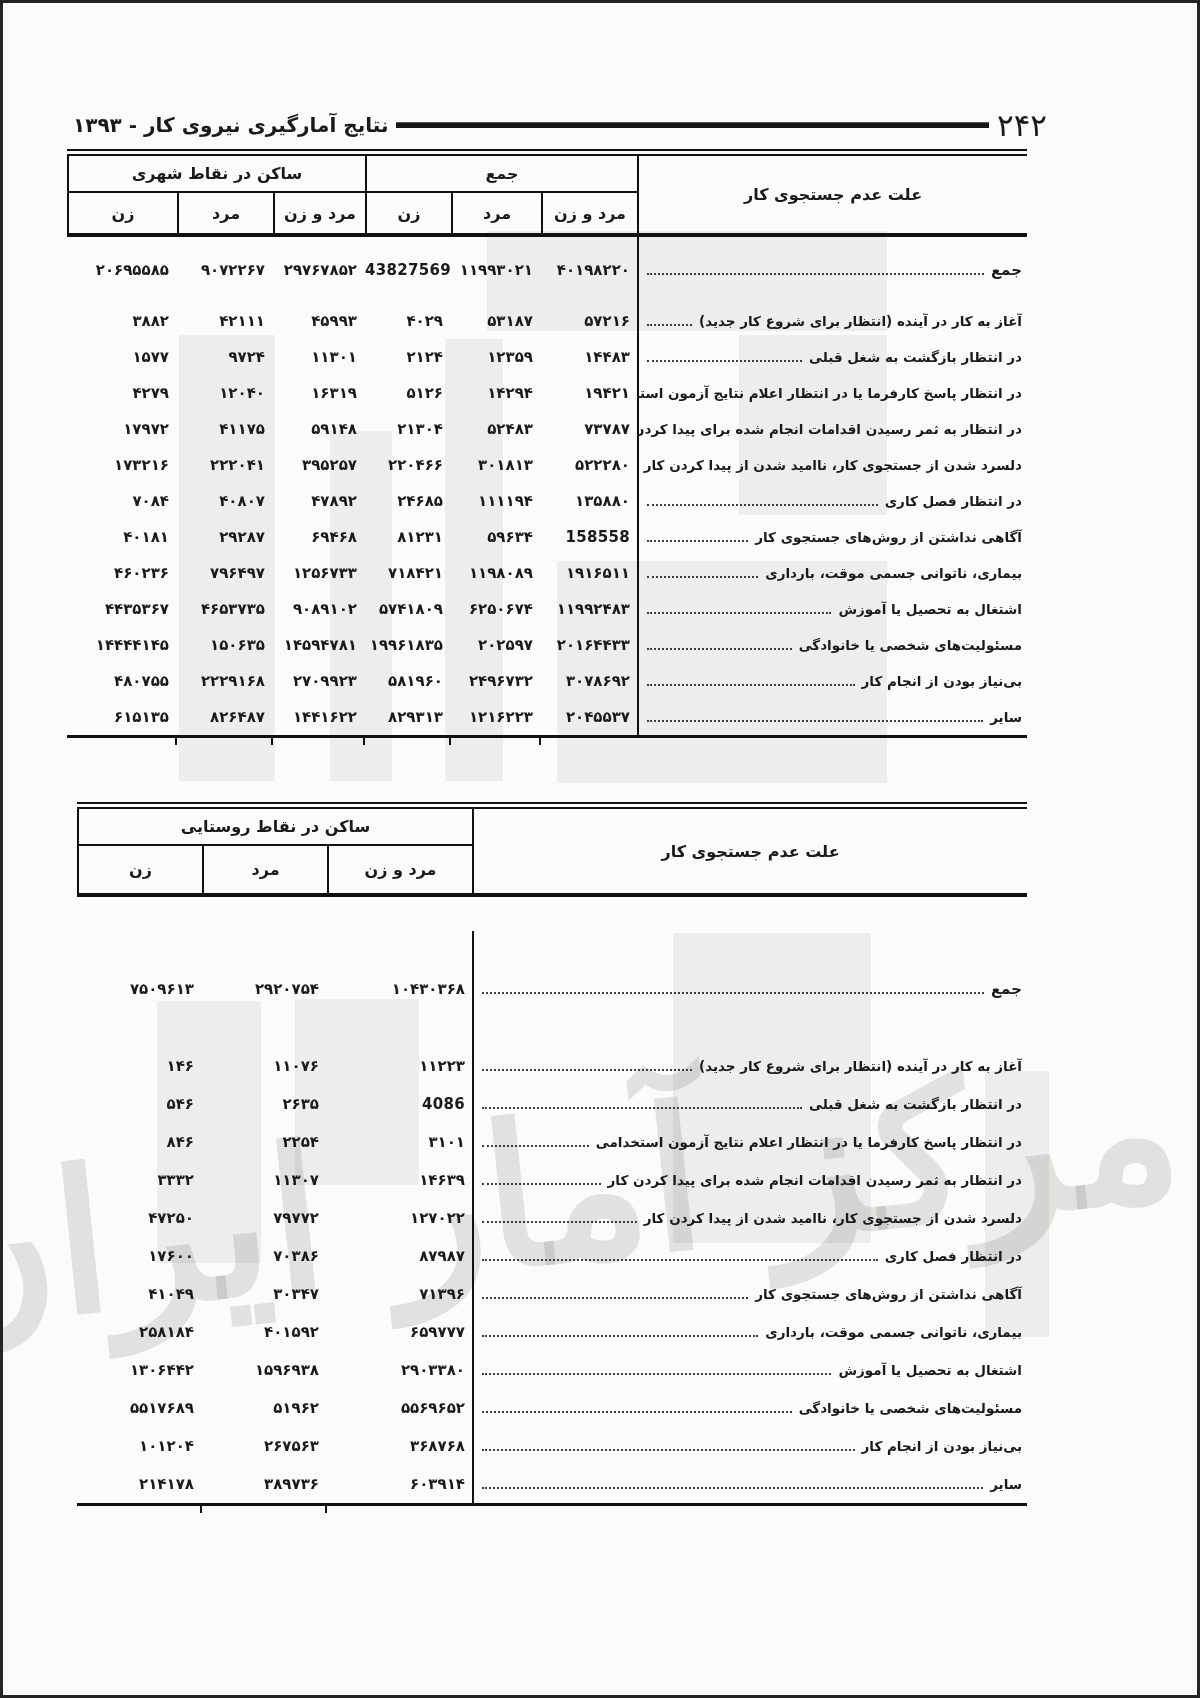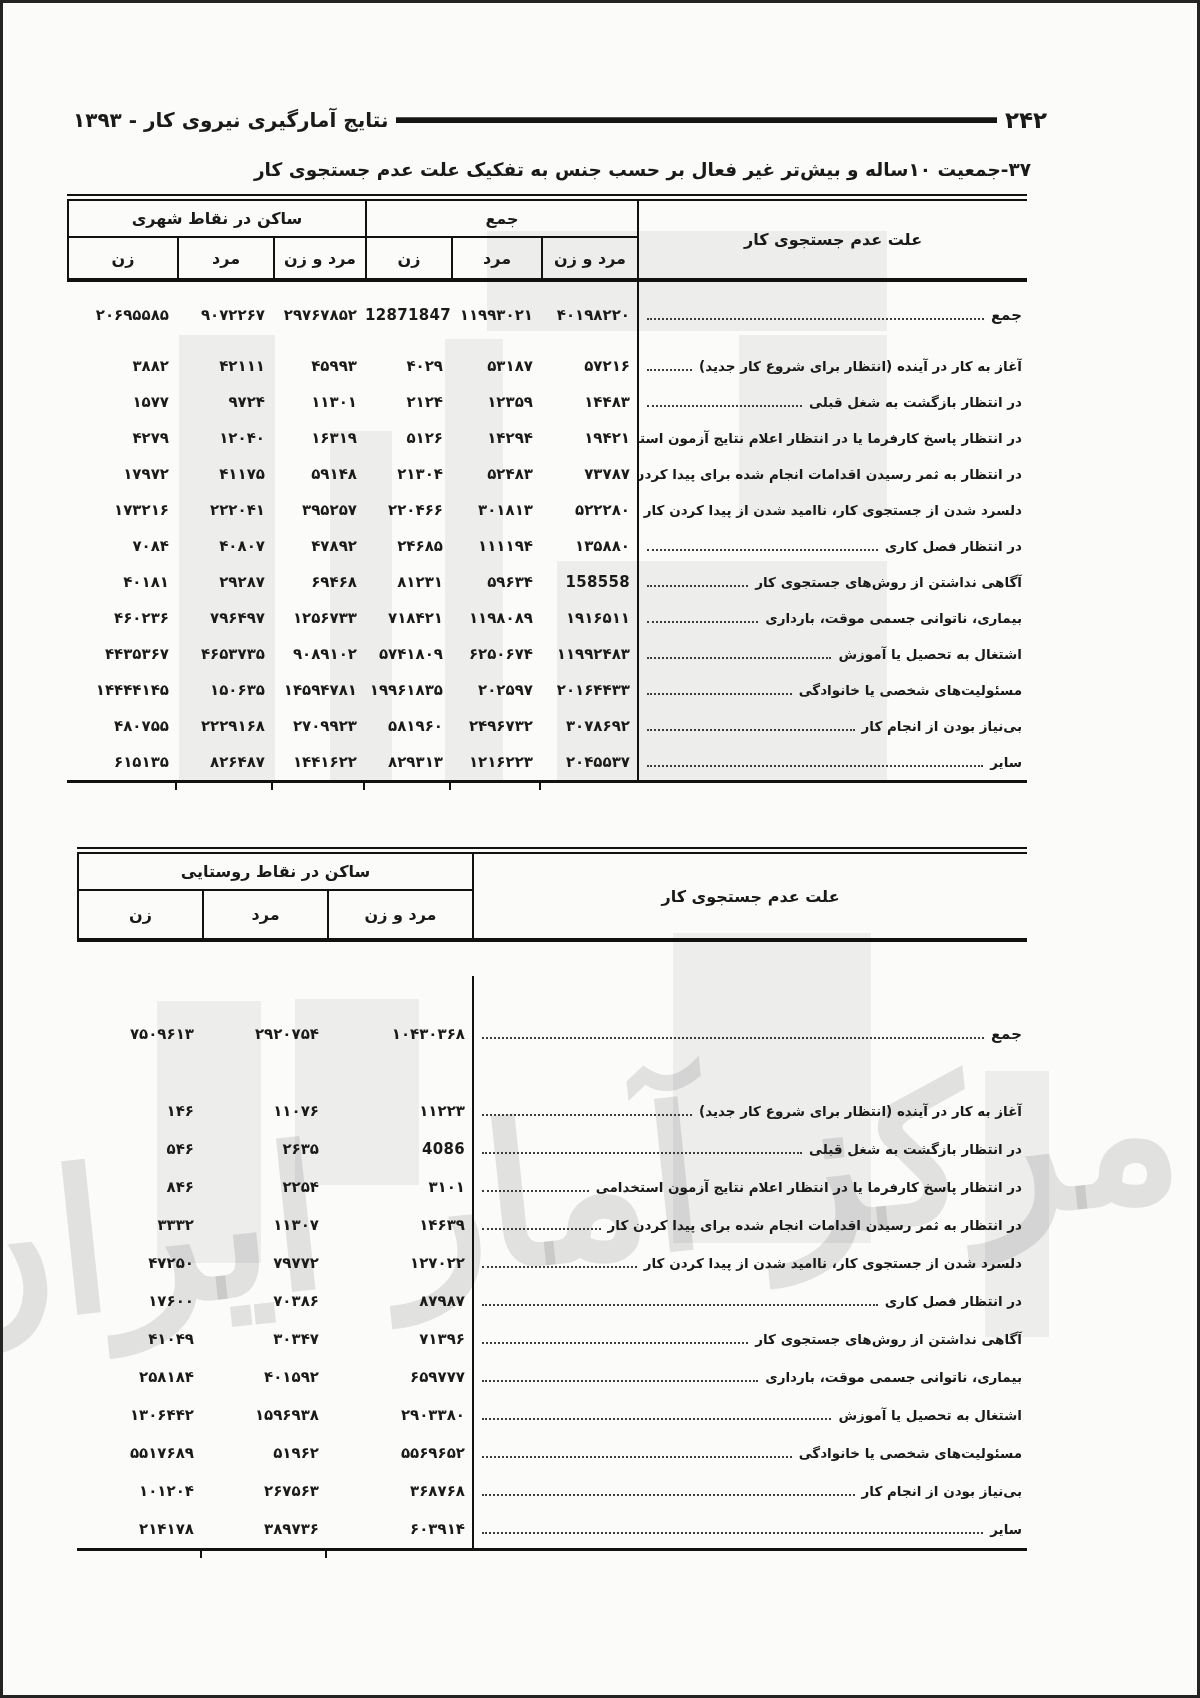--- a/index.html
+++ b/index.html
@@ -8,21 +8,21 @@
         font-family:"DejaVu Sans",sans-serif;}
   .content{position:relative;z-index:1;}
   
   .wm-layer{position:absolute;inset:0;z-index:0;pointer-events:none;}
   .wm-rect{position:absolute;background:rgba(0,0,0,0.055);}
   .wm-text{position:absolute;top:1010px;right:30px;width:1160px;font-size:195px;white-space:nowrap;
            color:rgba(0,0,0,0.10);font-family:"DejaVu Serif",serif;font-weight:bold;
            transform:rotate(-6deg);transform-origin:right top;}
   
   .page-header{display:flex;align-items:center;padding:104px 150px 0 70px;}
-  .page-number{font-size:23px;font-weight:bold;letter-spacing:1px;}
+  .page-number{font-size:31px;font-weight:normal;letter-spacing:1px;}
   .header-rule{flex:1;height:5px;background:#151515;margin:0 8px;border-top:1px solid #555;}
   .header-title{font-size:20px;font-weight:bold;white-space:nowrap;text-align:right;}
   .table-title{text-align:right;margin:26px 166px 14px 70px;font-size:18.5px;font-weight:bold;}
   
   .tbl{margin-right:170px;position:relative;}
   .t1{width:960px;margin-top:6px;}
   .t2{width:950px;margin-top:64px;}
   .thead{display:grid;border-top:7px double #111;border-bottom:4px solid #111;}
   .t1 .thead{grid-template-columns:390px 96px 90px 86px 92px 96px 110px;grid-template-rows:37px 40px;}
   .t2 .thead{grid-template-columns:555px 145px 125px 125px;grid-template-rows:37px 47px;}
@@ -68,21 +68,20 @@
     <div class="wm-text">مرکز آمار ایران</div>
   </div>
 
   <div class="content">
     <header class="page-header">
       <div class="page-number">۲۴۲</div>
       <div class="header-rule"></div>
       <div class="header-title">نتایج آمارگیری نیروی کار - ۱۳۹۳</div>
     </header>
 
-    <div class="table-title">۳۷-جمعیت ۱۰ساله و بیش‌تر غیر فعال بر حسب جنس به تفکیک علت عدم جستجوی کار</div>
 
     <section class="tbl t1">
       <div class="thead">
         <div class="cell reason-h">علت عدم جستجوی کار</div>
         <div class="cell group-h gh-span">جمع</div>
         <div class="cell group-h gh-urban">ساکن در نقاط شهری</div>
         <div class="cell">مرد و زن</div>
         <div class="cell">مرد</div>
         <div class="cell">زن</div>
         <div class="cell">مرد و زن</div>
@@ -90,21 +89,21 @@
         <div class="cell">زن</div>
       </div>
       <div class="tbody">
           <div class="row sum-row">
             <div class="lblcell">
               <span class="rlabel">جمع</span>
               <span class="leader"></span>
             </div>
             <div class="num">۴۰۱۹۸۲۲۰</div>
             <div class="num">۱۱۹۹۳۰۲۱</div>
-            <div class="num">12871847</div>
+            <div class="num">43827569</div>
             <div class="num">۲۹۷۶۷۸۵۲</div>
             <div class="num">۹۰۷۲۲۶۷</div>
             <div class="num">۲۰۶۹۵۵۸۵</div>
           </div>
           <div class="row">
             <div class="lblcell">
               <span class="rlabel">آغاز به کار در آینده (انتظار برای شروع کار جدید)</span>
               <span class="leader"></span>
             </div>
             <div class="num">۵۷۲۱۶</div>

